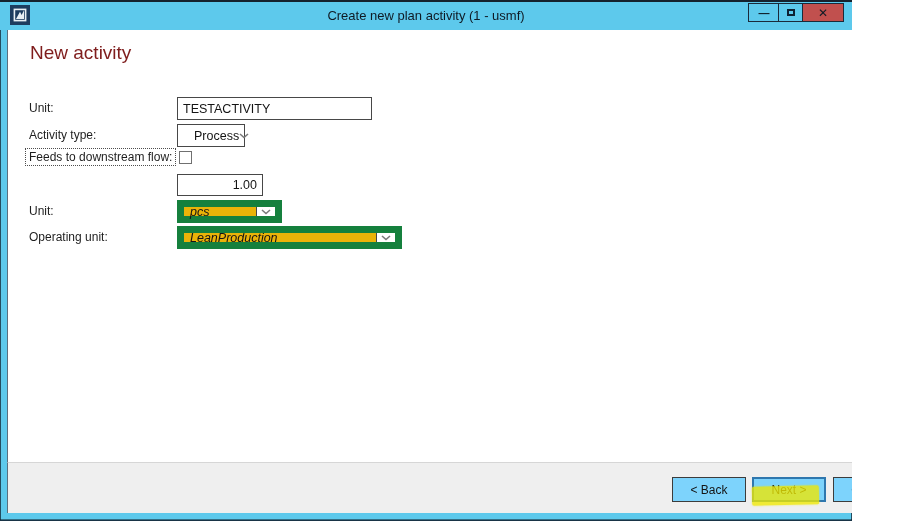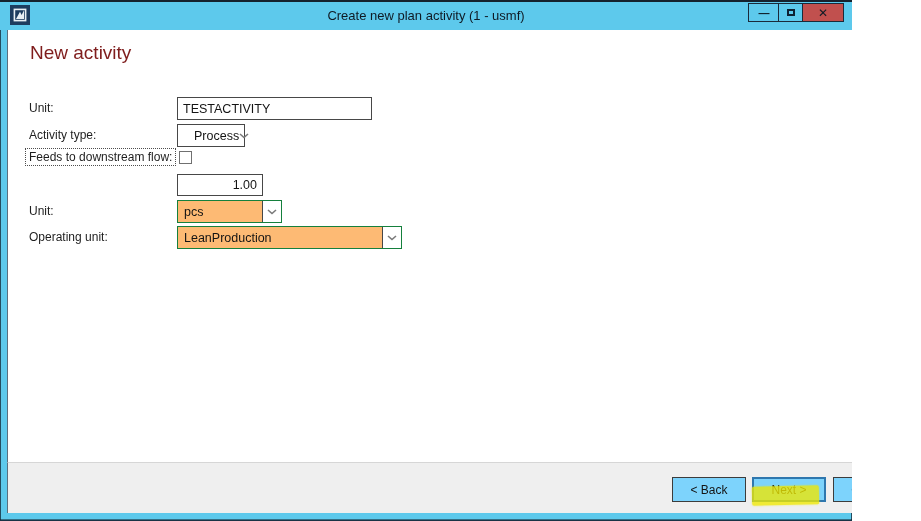--- a/index.html
+++ b/index.html
@@ -35,21 +35,21 @@
   .page-title{position:absolute;left:30px;top:42px;font-size:19px;color:#7f1d1d;}
   .page-subtitle{position:absolute;left:30px;top:66px;font-size:12px;font-weight:700;color:#1b1b1b;}
 
   .flabel{position:absolute;left:29px;font-size:12px;color:#1e1e1e;}
   .textbox{position:absolute;border:1px solid #474747;background:#fff;font-size:12.5px;
     color:#141414;padding:0 5px;outline:none;}
   .selectbox{position:absolute;border:1px solid #474747;background:#fff;display:flex;
     align-items:center;font-size:12.5px;color:#141414;padding-left:16px;cursor:pointer;}
   .selectbox .sel-text{flex:1;}
   .selectbox .chev{margin-right:6px;display:flex;align-items:center;}
-  .combo{position:absolute;border:1px solid #15803d;background:#fdba74;display:flex;align-items:stretch;}
+  .combo{position:absolute;border:7px solid #15803d;background:#eab308;display:flex;align-items:stretch;font-style:italic;}
   .combo .combo-text{flex:1;display:flex;align-items:center;padding-left:6px;
     font-size:12.5px;color:#141414;}
   .combo .combo-btn{width:19px;border-left:1px solid #474747;display:flex;align-items:center;
     justify-content:center;cursor:pointer;background:#fff;}
   .dotted-label{position:absolute;left:25px;top:148px;padding:1px 3px;border:1px dotted #4d4d4d;
     font-size:12px;color:#1e1e1e;}
   .checkbox{position:absolute;left:179px;top:151px;width:13px;height:13px;margin:0;
     border:1px solid #707070;background:#fff;appearance:none;cursor:pointer;}
 
   .dlg-btn{position:absolute;top:477px;width:74px;height:25px;background:#7dd3fc;

